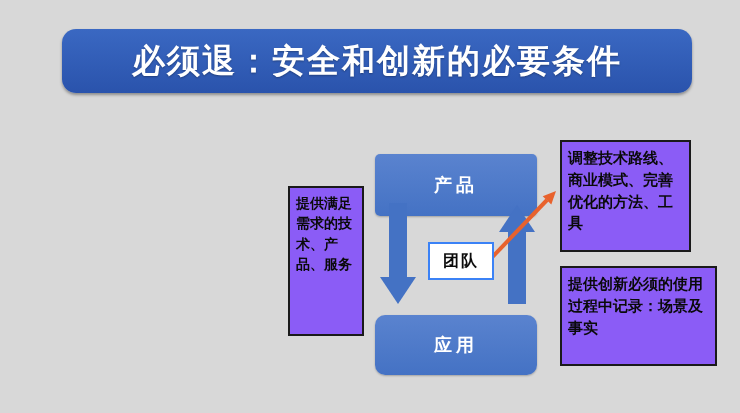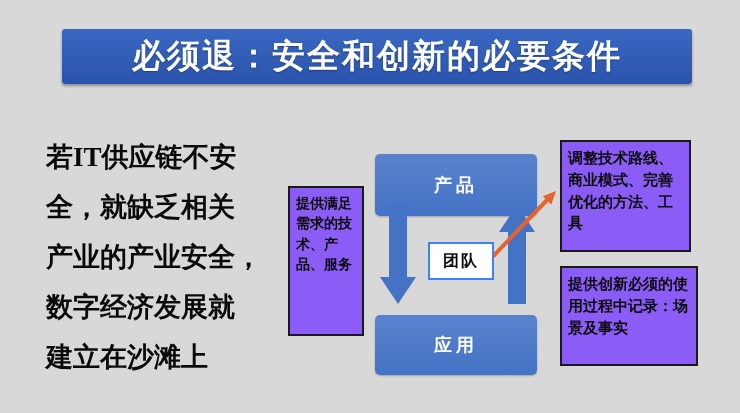--- a/index.html
+++ b/index.html
@@ -5,23 +5,23 @@
   html,body{margin:0;padding:0;}
   body{
     width:740px;height:413px;
     background:#d8d8d8;
     font-family:"Liberation Sans","DejaVu Sans",sans-serif;
     overflow:hidden;
   }
   .slide{position:relative;width:740px;height:413px;background:#d8d8d8;}
 
   .banner{
-    position:absolute;left:62px;top:29px;width:630px;height:55px;
+    position:absolute;left:62px;top:29px;width:630px;height:64px;
     background:linear-gradient(#3a68c2,#2a53ac);
-    border-radius:3px;
+    border-radius:14px;
     box-shadow:0 2px 3px rgba(0,0,0,.35);
     display:flex;align-items:center;justify-content:center;
   }
   .banner span{
     color:#ffffff;font-size:33px;font-weight:bold;letter-spacing:2px;
     font-family:"Liberation Serif","DejaVu Serif",serif;
     text-shadow:0 1px 2px rgba(0,0,0,.3);
     white-space:nowrap;
   }
 
@@ -34,58 +34,51 @@
 
   .bluebox{
     position:absolute;background:linear-gradient(#5a83cf,#4472c4);
     border-radius:5px;color:#ffffff;font-weight:bold;font-size:18px;
     display:flex;align-items:center;justify-content:center;
     letter-spacing:4px;
     box-shadow:0 1px 2px rgba(0,0,0,.25);
     margin-top:12px;
   }
   .product-box{left:375px;top:142px;width:162px;height:62px;}
-  .application-box{left:375px;top:303px;width:162px;height:60px;}
+  .application-box{left:375px;top:303px;width:162px;height:60px;border-radius:10px;}
 
   .team-box{
     position:absolute;left:428px;top:242px;width:62px;height:34px;
     background:#ffffff;border:2px solid #3b82f6;
     display:flex;align-items:center;justify-content:center;
     color:#0a0a0a;font-weight:bold;font-size:16px;letter-spacing:2px;
     z-index:5;
   }
 
   .note{
     position:absolute;background:#8b5cf6;border:2px solid #1a1a1a;
     color:#0a0a0a;font-weight:bold;
     padding:5px 6px;box-sizing:border-box;
     line-height:1.45;
   }
   .left-note{left:288px;top:186px;width:76px;height:150px;font-size:14px;}
   .right-top-note{left:560px;top:140px;width:131px;height:112px;font-size:15px;}
-  .right-bottom-note{left:560px;top:266px;width:138px;height:100px;font-size:15px;}
+  .right-bottom-note{left:560px;top:266px;width:157px;height:100px;font-size:15px;}
 
   svg.arrows{position:absolute;left:0;top:0;width:740px;height:413px;pointer-events:none;z-index:3;}
 </style>
 </head>
 <body>
 
 <div class="slide">
 
   <div class="banner">
     <span>必须退：安全和创新的必要条件</span>
   </div>
 
-  <div class="left-text">
-    <div class="line">若IT供应链不安</div>
-    <div class="line">全，就缺乏相关</div>
-    <div class="line">产业的产业安全，</div>
-    <div class="line">数字经济发展就</div>
-    <div class="line">建立在沙滩上</div>
-  </div>
 
   <svg class="arrows" viewBox="0 0 740 413" xmlns="http://www.w3.org/2000/svg">
 
     <g>
       <rect x="389" y="203" width="18" height="76" fill="#4472c4"></rect>
       <polygon points="380,277 416,277 398,304" fill="#4472c4"></polygon>
     </g>
 
     <g>
       <rect x="508" y="230" width="18" height="74" fill="#4472c4"></rect>

